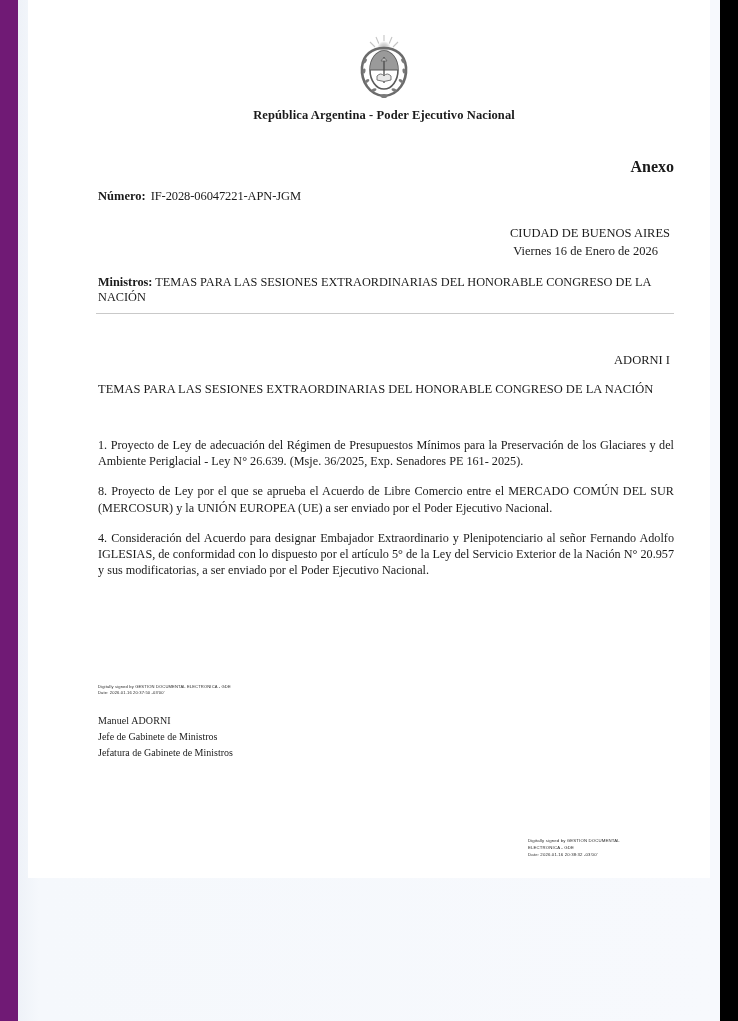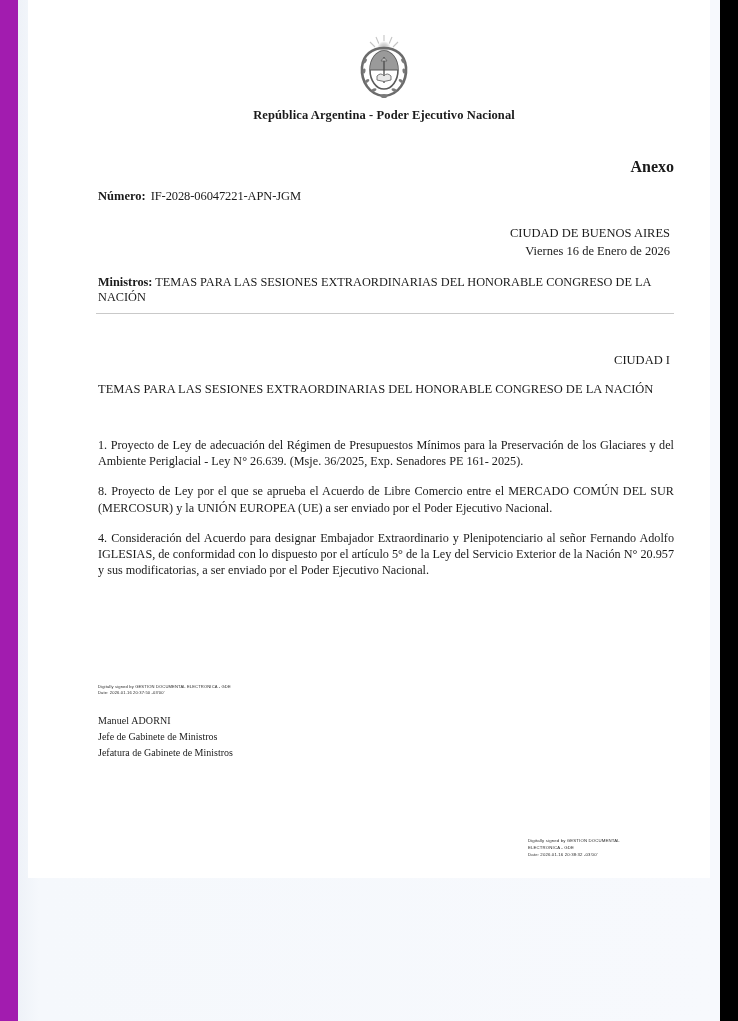--- a/index.html
+++ b/index.html
@@ -12,21 +12,21 @@
     background: #000000;
     font-family: "Liberation Serif", serif;
     overflow: hidden;
   }
   .viewport {
     position: absolute;
     left: 0;
     top: 0;
     width: 594px;
     height: 1021px;
-    background: #a21caf;
+    background: #701a75;
   }
   .page-backdrop {
     position: absolute;
     left: 18px;
     top: 0;
     width: 702px;
     height: 1021px;
     background: linear-gradient(to right, #eef2f8 0%, #f5f8fc 3%, #f7f9fd 100%);
   }
   .document {
@@ -94,21 +94,21 @@
   }
   .city-line {
     position: absolute;
     right: 4px;
     top: 226px;
     font-size: 12.5px;
     text-align: right;
   }
   .date-line {
     position: absolute;
-    right: 4px;
+    right: 16px;
     top: 244px;
     font-size: 12.5px;
     text-align: right;
   }
   .referencia-block {
     position: absolute;
     left: 4px;
     top: 275px;
     width: 576px;
     font-size: 12.3px;
@@ -261,21 +261,21 @@
       <div class="city-line">CIUDAD DE BUENOS AIRES</div>
       <div class="date-line">Viernes 16 de Enero de 2026</div>
 
       <div class="referencia-block">
         <span class="referencia-label">Ministros:</span>
         <span>TEMAS PARA LAS SESIONES EXTRAORDINARIAS DEL HONORABLE CONGRESO DE LA NACIÓN</span>
       </div>
 
       <div class="divider"></div>
 
-      <div class="anexo-roman">CIUDAD I</div>
+      <div class="anexo-roman">ADORNI I</div>
 
       <div class="body-title">TEMAS PARA LAS SESIONES EXTRAORDINARIAS DEL HONORABLE CONGRESO DE LA NACIÓN</div>
 
       <div class="items">
         <div class="item">1. Proyecto de Ley de adecuación del Régimen de Presupuestos Mínimos para la Preservación de los Glaciares y del Ambiente Periglacial - Ley N° 26.639. (Msje. 36/2025, Exp. Senadores PE 161- 2025).</div>
         <div class="item">8. Proyecto de Ley por el que se aprueba el Acuerdo de Libre Comercio entre el MERCADO COMÚN DEL SUR (MERCOSUR) y la UNIÓN EUROPEA (UE) a ser enviado por el Poder Ejecutivo Nacional.</div>
         <div class="item last">4. Consideración del Acuerdo para designar Embajador Extraordinario y Plenipotenciario al señor Fernando Adolfo IGLESIAS, de conformidad con lo dispuesto por el artículo 5° de la Ley del Servicio Exterior de la Nación N° 20.957 y sus modificatorias, a ser enviado por el Poder Ejecutivo Nacional.</div>
       </div>
 
       <div class="sig-left">

